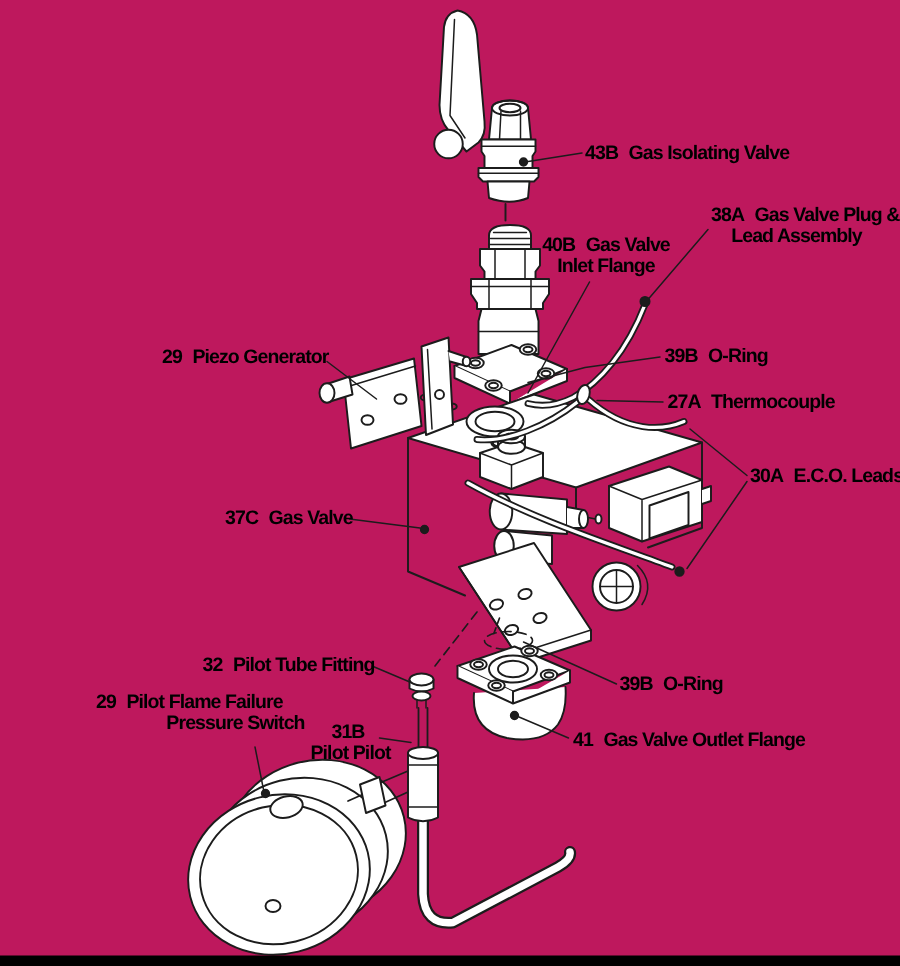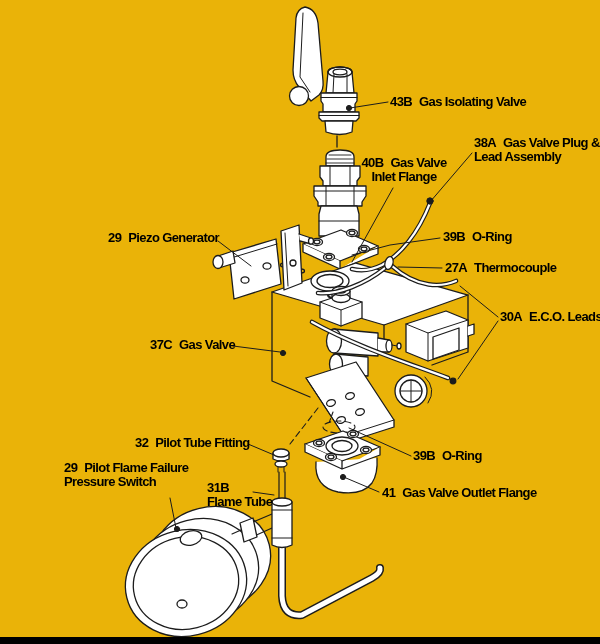--- a/index.html
+++ b/index.html
@@ -1,22 +1,22 @@
 <!DOCTYPE html>
 <html><head>
 <meta charset="utf-8">
 <style>
   html,body{margin:0;padding:0;background:#fff;}
-  #stage{position:relative;width:600px;height:644px;background:#eab308;overflow:hidden;
+  #stage{position:relative;width:600px;height:644px;background:#be185d;overflow:hidden;
          font-family:"Liberation Sans", sans-serif;}
   #art{position:absolute;left:0;top:0;}
   .label{position:absolute;font-weight:bold;font-size:13px;letter-spacing:-0.6px;
          line-height:13.5px;color:#000;white-space:nowrap;z-index:2;}
   .label .num{margin-right:7px;}
-  .c{}
+  .c{text-align:center;}
   .r{text-align:center;}
   #footerbar{position:absolute;left:0;top:637px;width:600px;height:7px;background:#000;z-index:3;}
 </style>
 </head>
 <body>
 
 <div id="stage">
 
 <svg id="art" width="600" height="644" viewBox="0 0 600 644">
   <g fill="none" stroke="#1c1c1c" stroke-width="1.3" stroke-linecap="round" stroke-linejoin="round">
@@ -248,21 +248,21 @@
   <span class="num">32</span><span>Pilot Tube Fitting</span>
 </div>
 
 <div class="label" style="left:64px;top:461px;width:186px">
   <div><span class="num">29</span><span>Pilot Flame Failure</span></div>
   <div class="c">Pressure Switch</div>
 </div>
 
 <div class="label c" style="left:207px;top:481px;width:50px">
   <div><span class="num" style="margin-right:0">31B</span><span></span></div>
-  <div>Flame Tube</div>
+  <div>Pilot Pilot</div>
 </div>
 
 <div class="label" style="left:413px;top:449px">
   <span class="num">39B</span><span>O-Ring</span>
 </div>
 
 <div class="label" style="left:382px;top:486px">
   <span class="num">41</span><span>Gas Valve Outlet Flange</span>
 </div>
 

